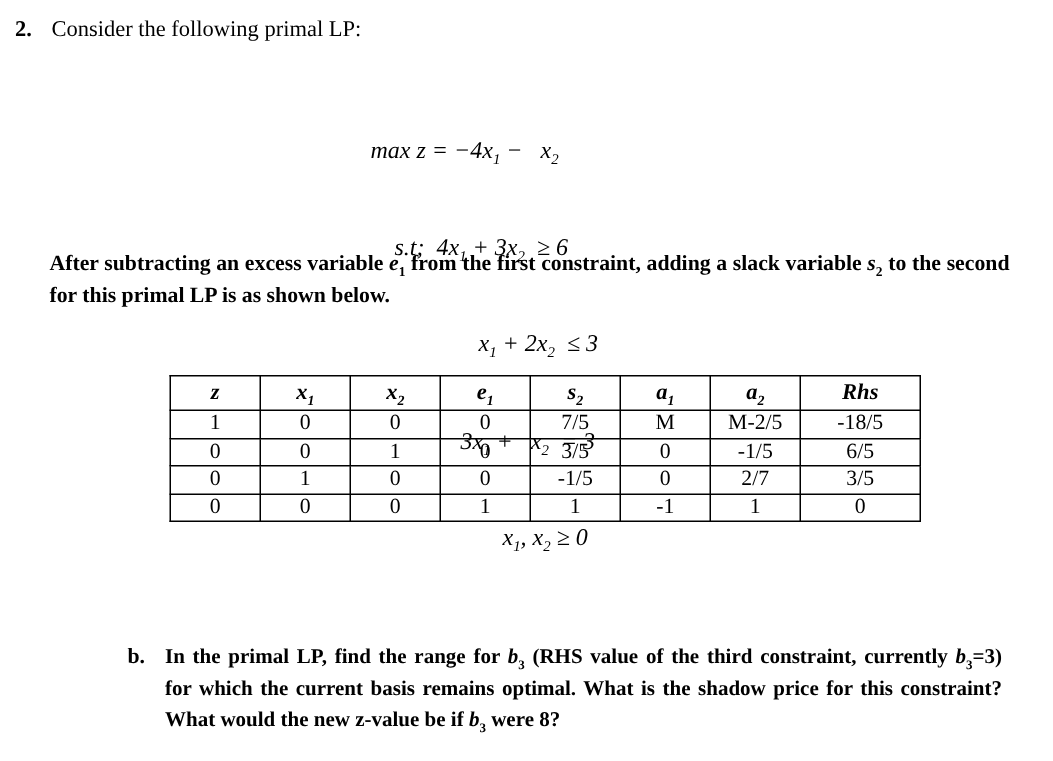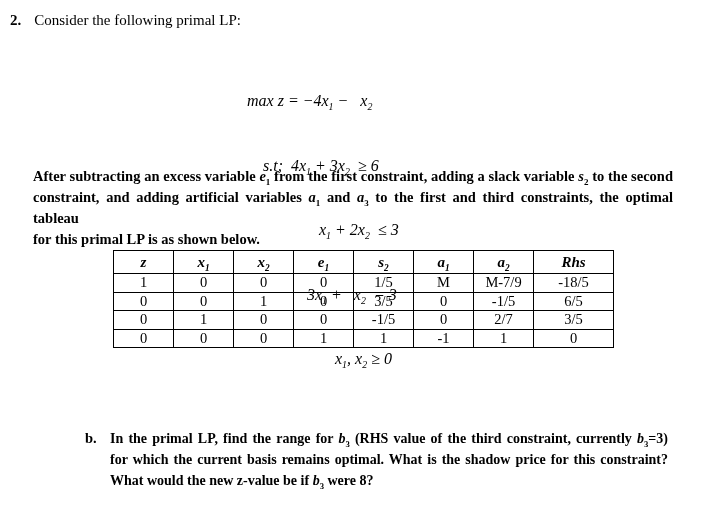--- a/index.html
+++ b/index.html
@@ -99,21 +99,20 @@
   <div class="math">
     <div class="mline">max z = −4<i>x</i><sub>1</sub> −   <i>x</i><sub>2</sub></div>
     <div class="mline">    s.t;  4<i>x</i><sub>1</sub> + 3<i>x</i><sub>2</sub>  ≥ 6</div>
     <div class="mline">                  <i>x</i><sub>1</sub> + 2<i>x</i><sub>2</sub>  ≤ 3</div>
     <div class="mline">               3<i>x</i><sub>1</sub> +   <i>x</i><sub>2</sub>  = 3</div>
     <div class="mline">                      <i>x</i><sub>1</sub>, <i>x</i><sub>2</sub> ≥ 0</div>
   </div>
 
   <div class="para jblock">
     <div class="jline">After subtracting an excess variable <i>e</i><sub>1</sub> from the first constraint, adding a slack variable <i>s</i><sub>2</sub> to the second</div>
-    <div class="jline">constraint, and adding artificial variables <i>a</i><sub>1</sub> and <i>a</i><sub>3</sub> to the first and third constraints, the optimal tableau</div>
     <div class="jline">for this primal LP is as shown below.</div>
   </div>
 
   <table class="tableau">
     <colgroup>
       <col>
         <col>
         <col>
         <col>
         <col>
@@ -130,23 +129,23 @@
       <th><i>s</i><sub>2</sub></th>
       <th><i>a</i><sub>1</sub></th>
       <th><i>a</i><sub>2</sub></th>
       <th>Rhs</th>
     </tr>
     <tr>
       <td>1</td>
       <td>0</td>
       <td>0</td>
       <td>0</td>
-      <td>1/5</td>
+      <td>7/5</td>
       <td>M</td>
-      <td>M-7/9</td>
+      <td>M-2/5</td>
       <td>-18/5</td>
     </tr>
     <tr>
       <td>0</td>
       <td>0</td>
       <td>1</td>
       <td>0</td>
       <td>3/5</td>
       <td>0</td>
       <td>-1/5</td>

